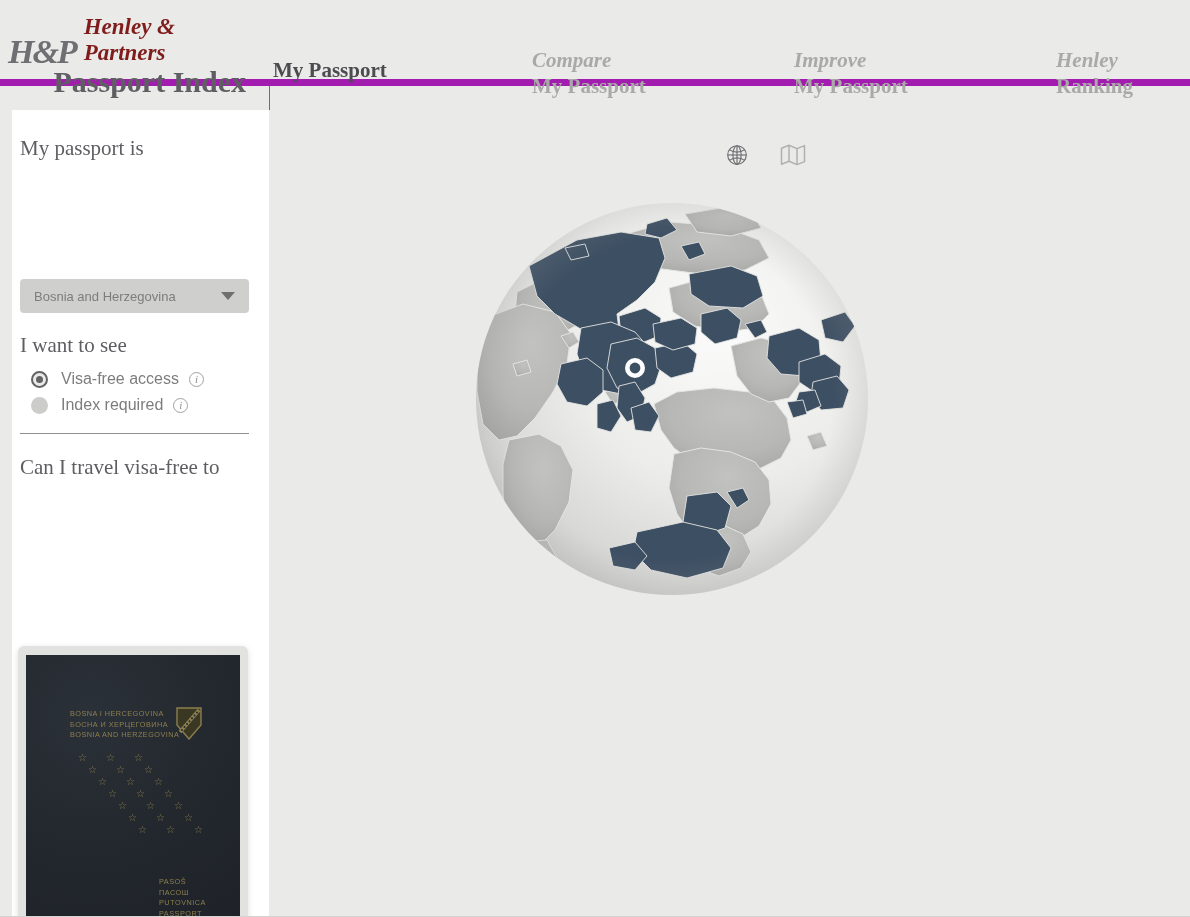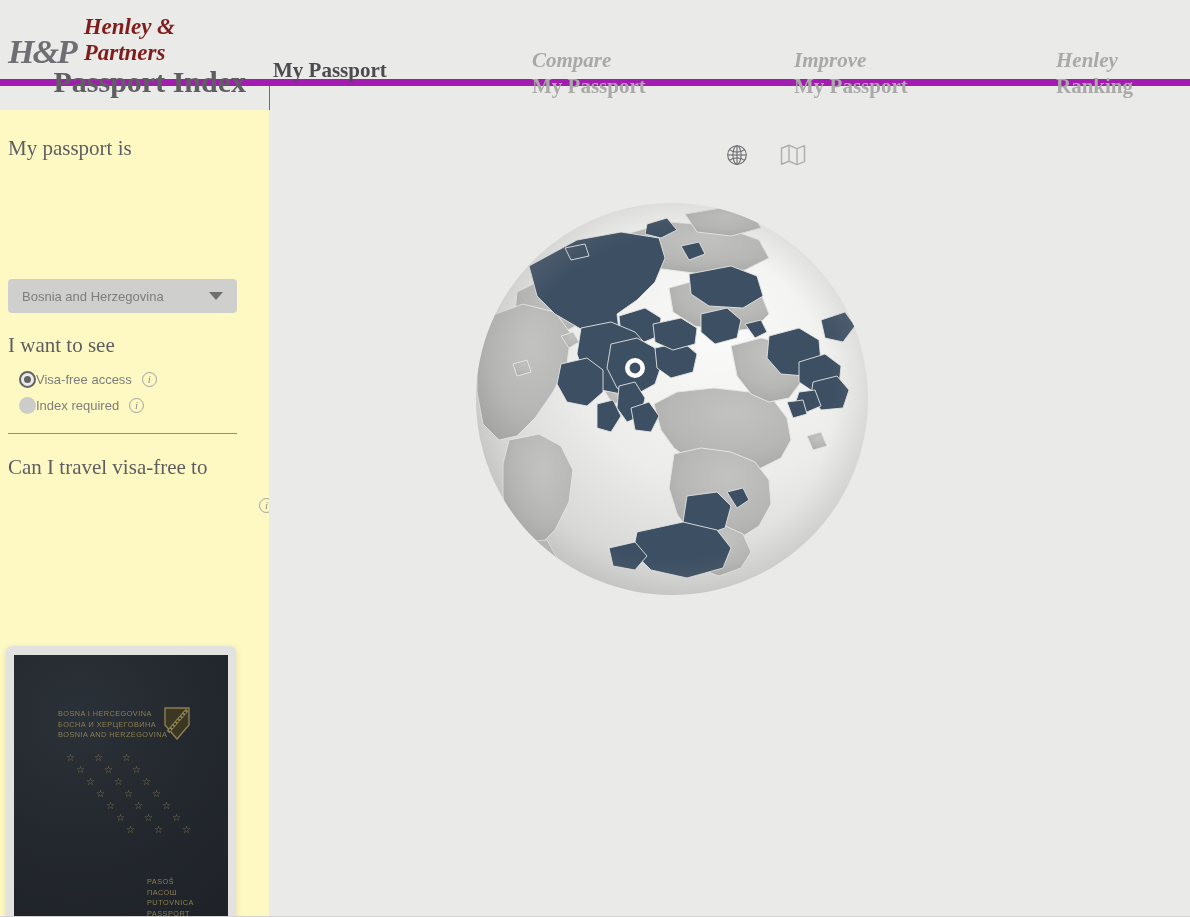--- a/index.html
+++ b/index.html
@@ -52,21 +52,21 @@
     font-size:21px;line-height:26px;color:#a9a9a7;
   }
   .navitem.active .it,.navitem.active .rg{color:#4c4c50;}
   .nav-mypassport{left:4px;top:57px;}
   .nav-mypassport .rg{font-size:21px;color:#45454a;}
   .nav-compare{left:263px;}
   .nav-improve{left:525px;}
   .nav-global{left:787px;}
 
   
-  .sidebar{position:absolute;left:0;top:110px;width:269px;height:807px;background:#fef9c3;}
+  .sidebar{position:absolute;left:12px;top:110px;width:269px;height:807px;background:#ffffff;}
   .s-title{
     font-size:21px;color:#5e5e62;margin:0;
   }
   .sec1{position:absolute;left:8px;top:26px;}
   .dropdown{
     position:absolute;
     background:#cfcfcd;border-radius:4px;
     height:34px;width:229px;
     display:flex;align-items:center;
   }
@@ -87,21 +87,21 @@
   .radio{
     width:17px;height:17px;border-radius:50%;background:#cccccb;
     position:relative;box-sizing:border-box;
   }
   .radio.on{background:#eaeae8;border:2px solid #636366;}
   .radio.on::after{
     content:"";position:absolute;left:3px;top:3px;width:7px;height:7px;border-radius:50%;
     background:#636366;
   }
   .radio-label{
-    font-family:"Liberation Sans",sans-serif;font-size:13px;color:#7d7d7d;
+    font-family:"Liberation Sans",sans-serif;font-size:16px;color:#7d7d7d;margin-left:13px;
   }
   .info-i{
     width:15px;height:15px;border-radius:50%;border:1px solid #a2a2a2;
     display:inline-flex;align-items:center;justify-content:center;
     font-family:"Liberation Serif",serif;font-style:italic;font-size:11px;color:#8e8e8e;
     margin-left:10px;box-sizing:border-box;line-height:1;
   }
   .hr{
     position:absolute;left:8px;top:323px;width:229px;height:1px;background:#8e8e8e;
   }

